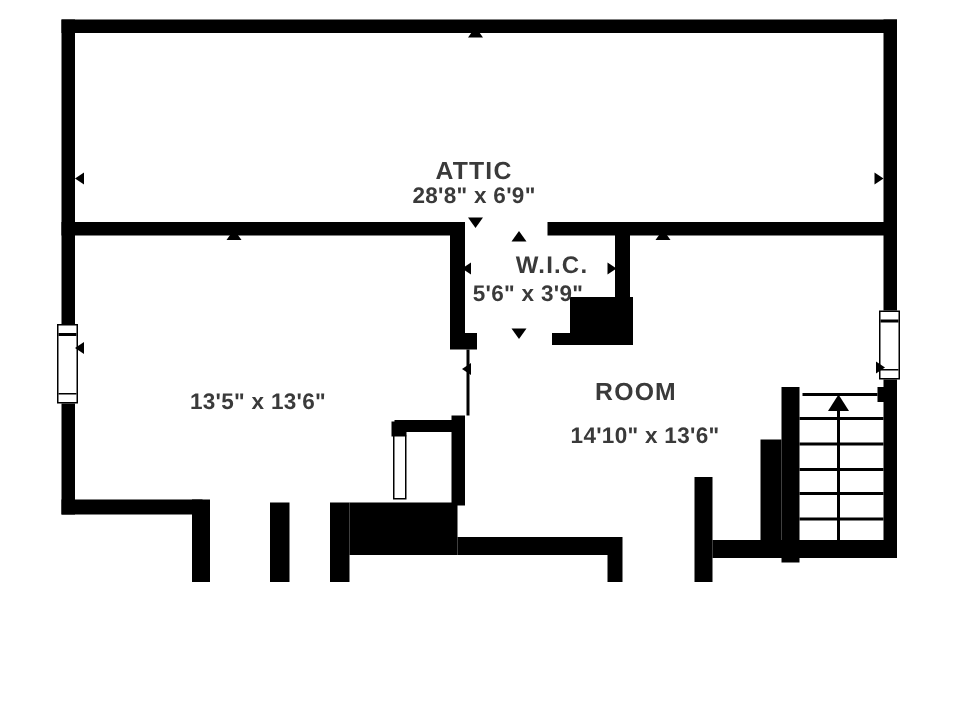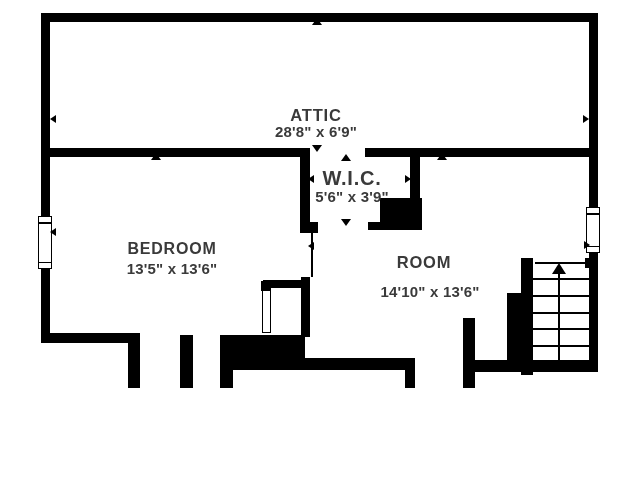--- a/index.html
+++ b/index.html
@@ -110,24 +110,23 @@
   <div class="tri down" style="left:341px;top:219px"></div>
   <div class="tri left" style="left:308px;top:242px"></div>
   <div class="tri left" style="left:50px;top:228px"></div>
   <div class="tri right" style="left:584px;top:241px"></div>
   <div class="tri down" style="left:152px;top:403px"></div>
   <div class="tri down" style="left:435px;top:403px"></div>
 
   <div class="label room-name" style="left:316px;top:115px">ATTIC</div>
   <div class="label room-dim" style="left:316px;top:131px">28'8" x 6'9"</div>
 
-  <div class="label room-name" style="left:352px;top:178px;font-size:20px">W.I.C.</div>
+  <div class="label room-name" style="left:368px;top:178px;font-size:16px">W.I.C.</div>
   <div class="label room-dim" style="left:352px;top:196px">5'6" x 3'9"</div>
 
-  <div class="label room-name" style="left:172px;top:249px;font-size:16px">BEDROOM</div>
   <div class="label room-dim" style="left:172px;top:268px">13'5" x 13'6"</div>
 
   <div class="label room-name" style="left:424px;top:262px">ROOM</div>
   <div class="label room-dim" style="left:430px;top:291px">14'10" x 13'6"</div>
 
   <div class="disclaimer">FLOOR PLAN CREATED BY CUBICASA APP. MEASUREMENTS DEEMED HIGHLY RELIABLE BUT NOT GUARANTEED.</div>
 
 </div>
 
 </body></html>

